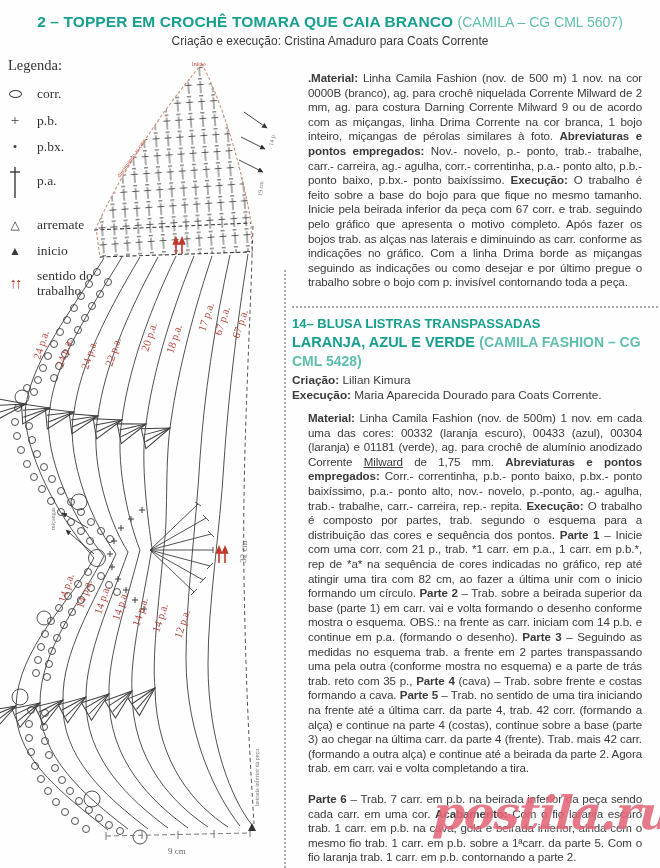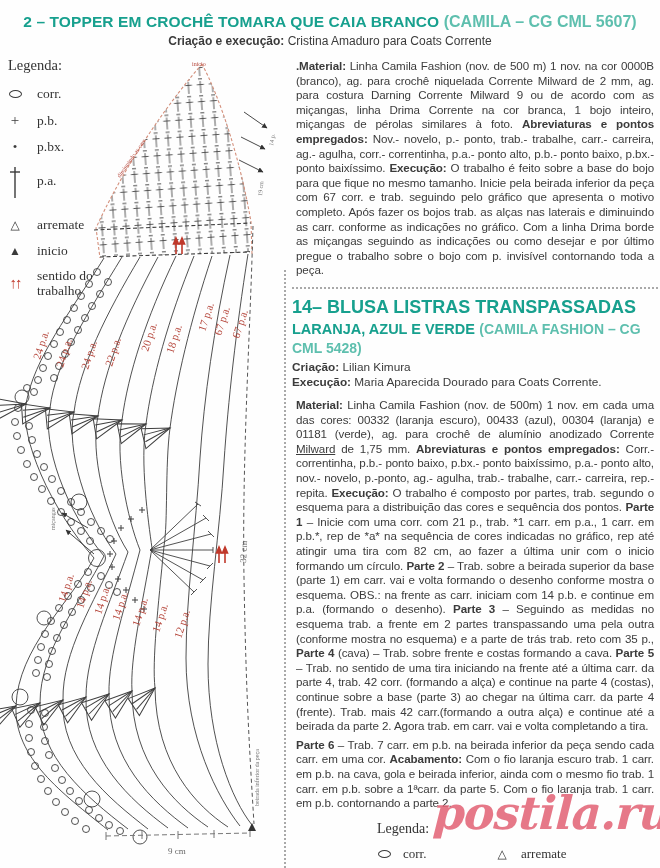--- a/index.html
+++ b/index.html
@@ -1,47 +1,47 @@
 <!DOCTYPE html>
 <html><head>
 <meta charset="utf-8">
 <style>
   html,body{margin:0;padding:0;background:#e8e8e8;}
   .page{position:relative;width:660px;height:868px;background:#fefefe;overflow:hidden;
         font-family:"Liberation Sans",sans-serif;color:#3b3b3b;}
   
   .hdr{position:absolute;left:0;top:12px;width:660px;text-align:center;line-height:1.25;}
   .t13-main{font-size:15.5px;font-weight:bold;color:#17a08e;letter-spacing:.1px;}
-  .t13-ref{font-size:16px;font-weight:bold;color:#5ebfae;}
+  .t13-ref{font-size:14px;font-weight:normal;color:#5ebfae;}
   .t13-credit{font-size:12px;color:#3b3b3b;margin-top:2px;}
-  .t13-credit .b{font-weight:bold;}
+  .t13-credit .b{font-weight:normal;}
   
   .legend-top{position:absolute;left:8px;top:57px;width:96px;
               font-family:"Liberation Serif",serif;font-size:13.5px;color:#333;}
   .lt-title{font-size:14.5px;margin-bottom:12px;}
   .lt-item{display:flex;align-items:center;gap:15px;margin-bottom:10px;}
   .lt-item.tall{align-items:flex-start;margin-bottom:6px;}
   .lt-item.gap{margin-top:18px;}
   .sym{display:inline-flex;width:14px;justify-content:center;align-items:center;
        font-size:13px;color:#3a3a3a;flex:none;}
   .sym-oval{width:11px;height:6px;border:1.4px solid #3a3a3a;border-radius:50%;}
   .sym-plus{font-size:15px;}
   .sym-dot{font-size:13px;}
   .sym-tri{font-size:12px;}
   .sym-arrows{color:#c0392b;font-weight:bold;font-size:15px;letter-spacing:-2px;}
   .pa-glyph{display:block;}
   .two-line{line-height:1.1;}
   
   .col-right{position:absolute;left:292px;top:55px;width:366px;height:813px;overflow:hidden;}
-  p.body{margin:4px;font-size:11.6px;line-height:14.6px;text-align:justify;letter-spacing:-.1px;}
+  p.body{margin:16px;font-size:11.6px;line-height:14.6px;text-align:justify;letter-spacing:-.1px;}
   p.body .b{font-weight:bold;}
   p.body .u{text-decoration:underline;}
   .sep-h{border-top:2px dotted #a9a9a9;margin:9px 0 8px 0;width:100%;}
   .s14head{color:#17a08e;line-height:1.2;margin-bottom:3px;}
-  .s14-t1{font-size:18px;font-weight:bold;display:block;}
+  .s14-t1{font-size:13px;font-weight:bold;display:block;}
   .s14-t2{font-size:14.5px;font-weight:bold;}
   .s14-ref{font-size:14px;font-weight:bold;color:#5ebfae;}
   .s14-cred{font-size:11.8px;color:#3b3b3b;line-height:15px;margin-bottom:8px;}
   .s14-cred .b{font-weight:bold;margin-top:8px;}
   p.body.mt{margin-top:0;}
   
   .legend-bottom{margin-top:10px;margin-left:85px;font-family:"Liberation Serif",serif;
                  font-size:13px;color:#333;}
   .lb-title{font-size:14px;margin-bottom:8px;}
   .lb-grid{display:grid;grid-template-columns:118px 160px;grid-auto-rows:19px;}

